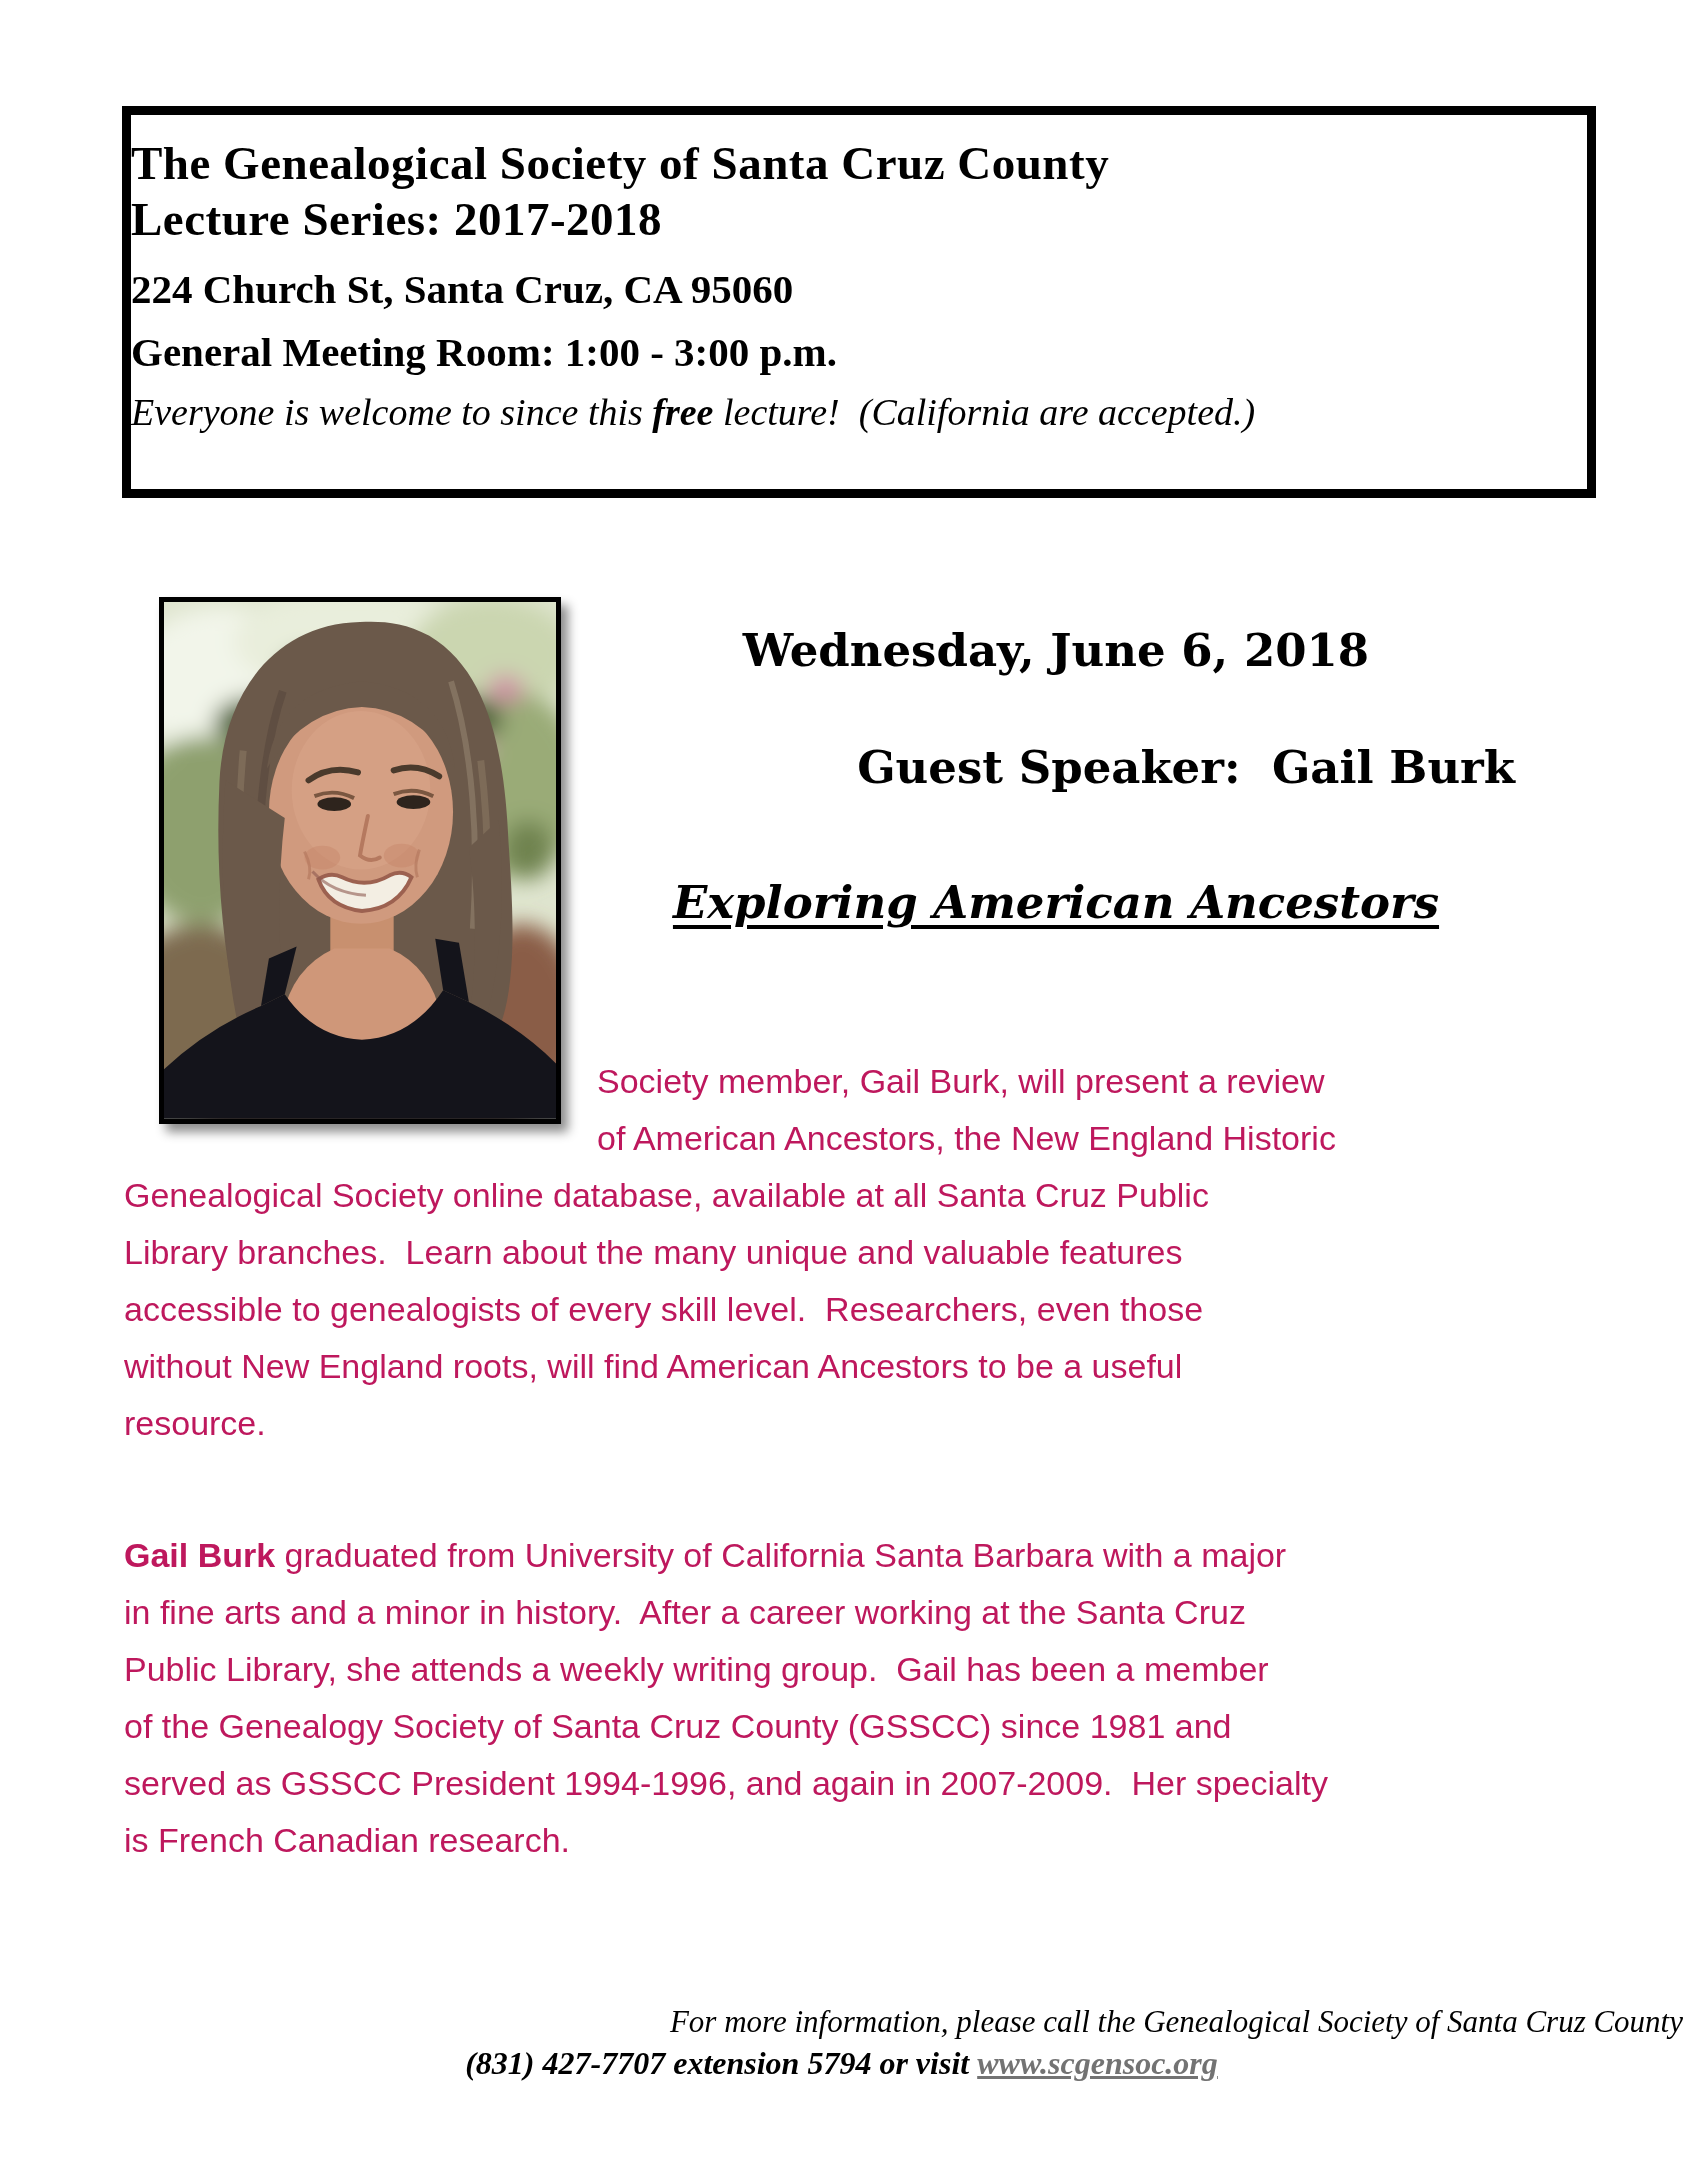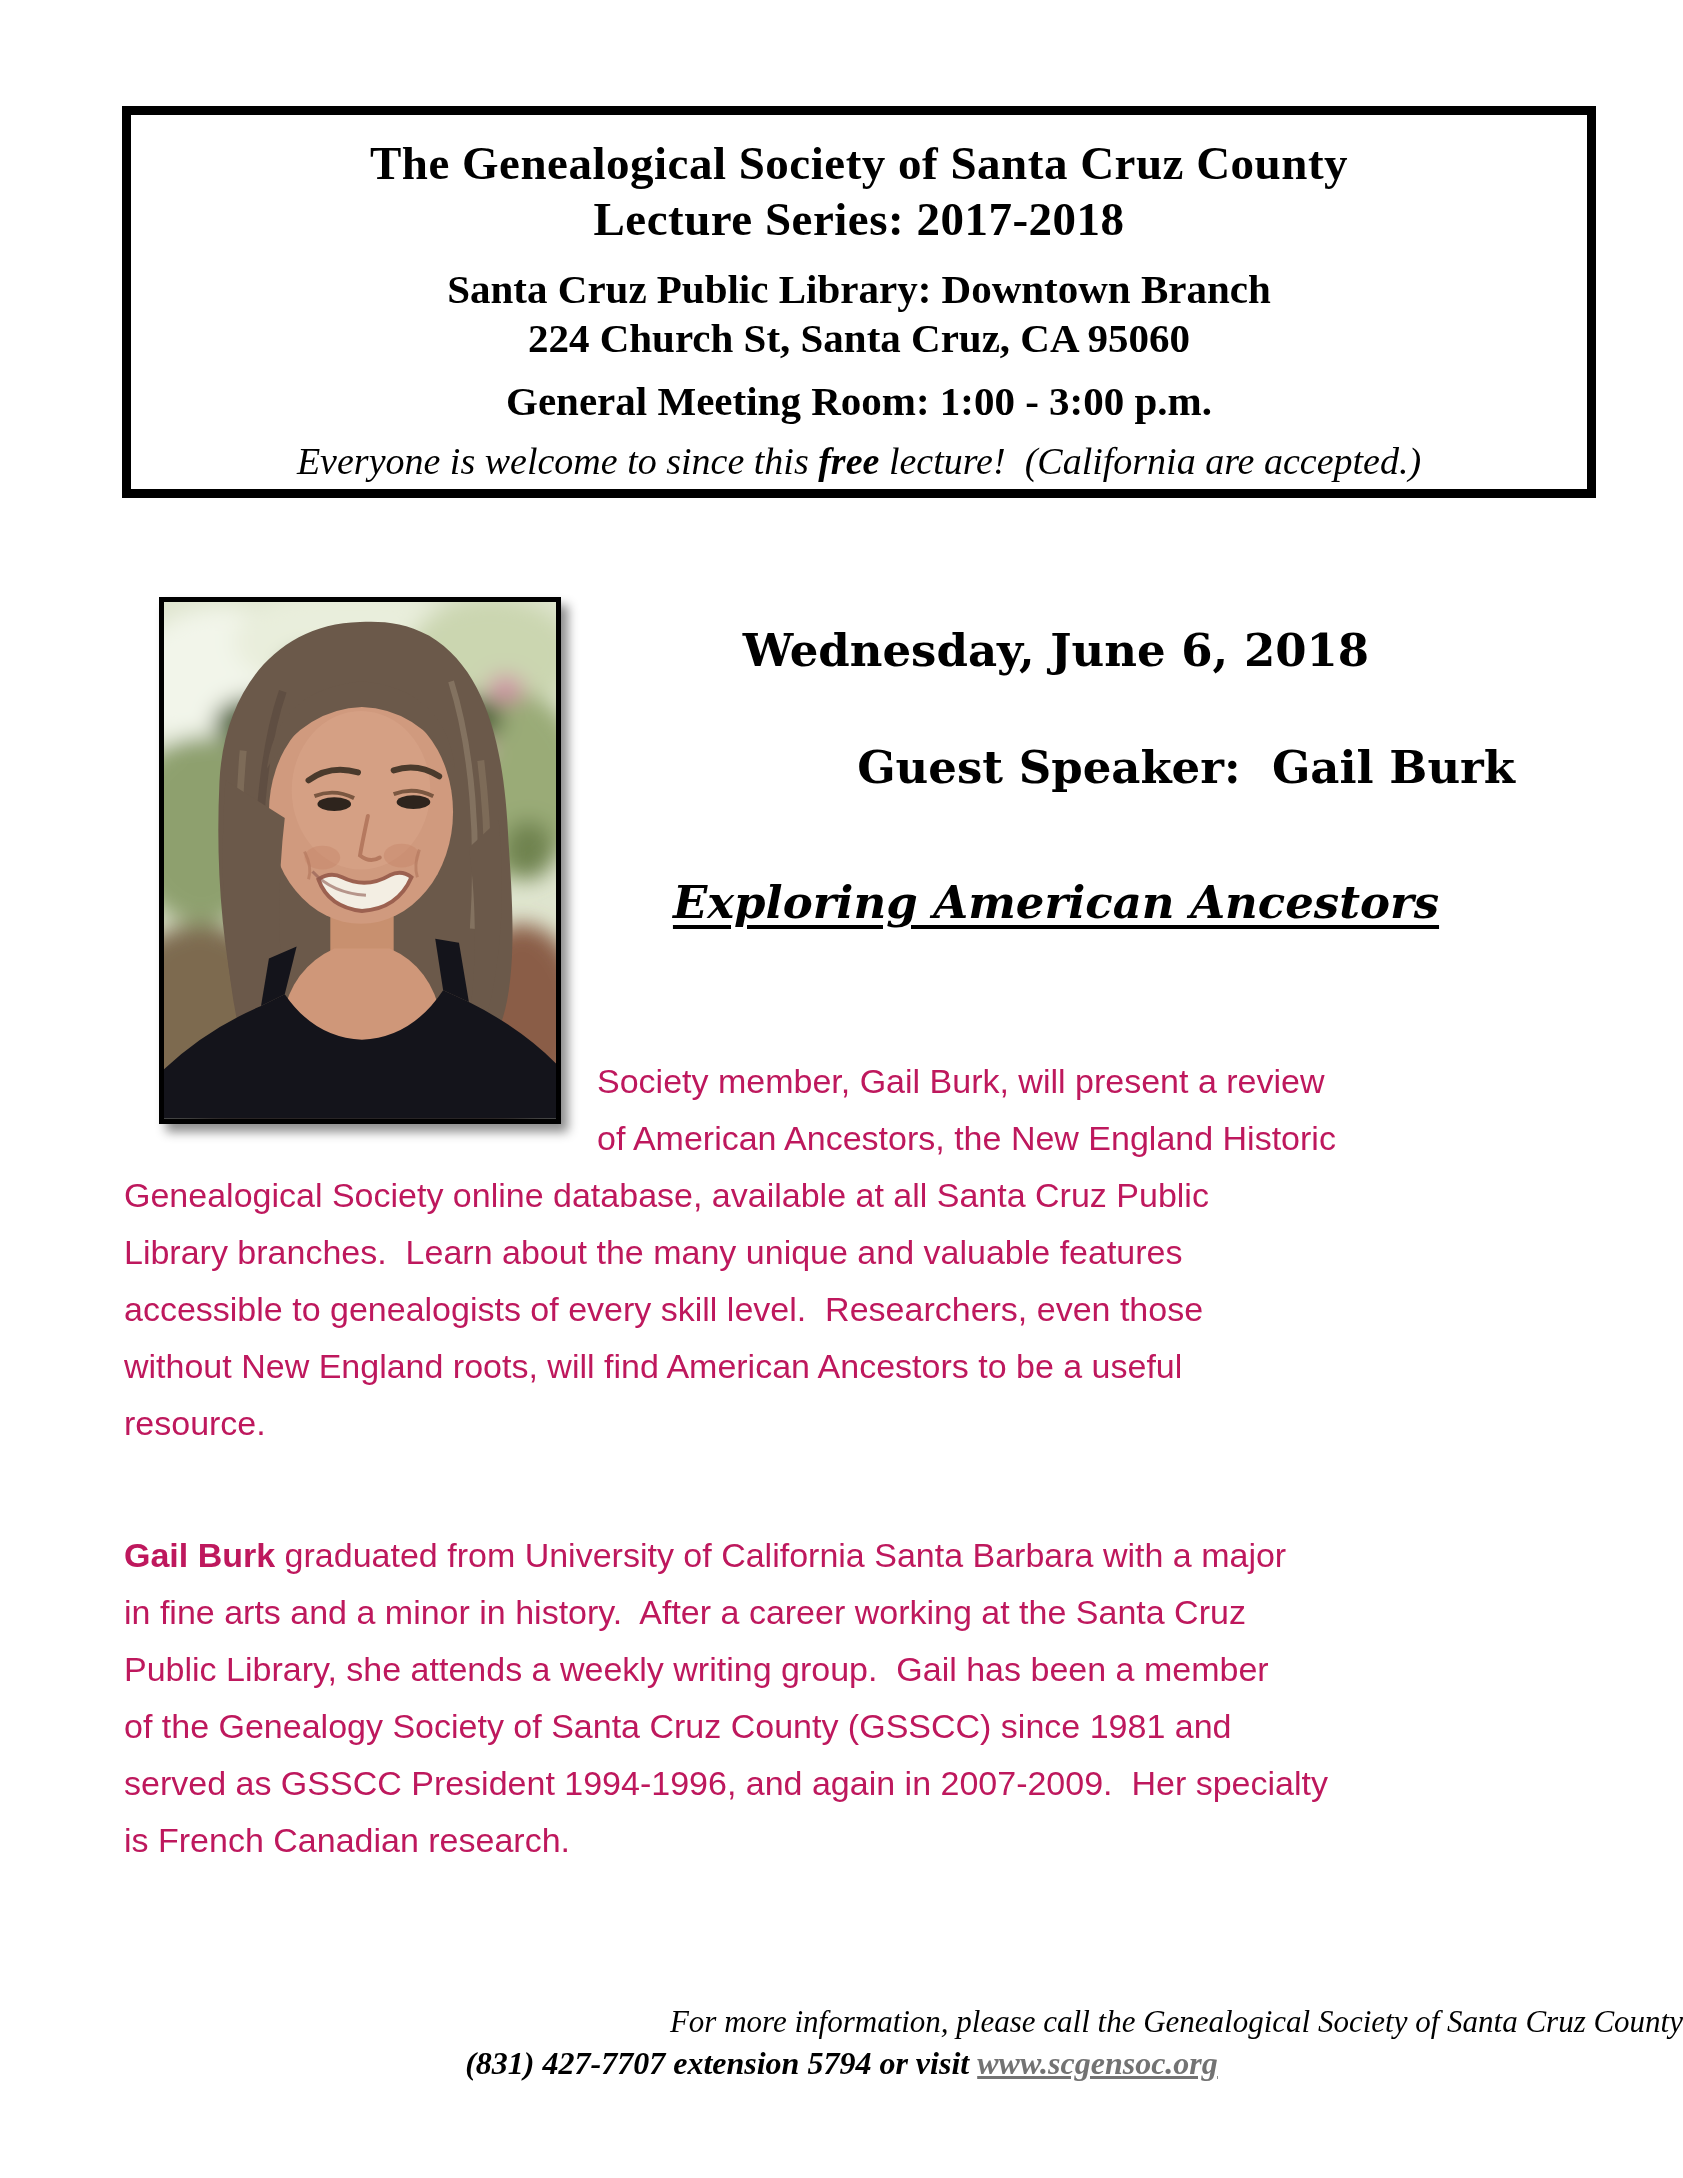--- a/index.html
+++ b/index.html
@@ -14,21 +14,20 @@
 
   
   .header-box {
     position: absolute;
     left: 122px;
     top: 106px;
     width: 1474px;
     height: 392px;
     border: 9px solid #000000;
     box-sizing: border-box;
-    text-align: center;
     padding-top: 20px;
   }
   .hb-title {
     font: bold 47px/56px "Liberation Serif", "DejaVu Serif", serif;
     letter-spacing: 0.5px;
   }
   .hb-venue {
     font: bold 41px/49px "Liberation Serif", "DejaVu Serif", serif;
   }
   .hb-venue-block { margin-top: 18px; }
@@ -113,21 +112,20 @@
 </style>
 </head>
 <body>
 
 <div class="page">
 
   <div class="header-box">
     <div class="hb-title">The Genealogical Society of Santa Cruz County</div>
     <div class="hb-title">Lecture Series: 2017-2018</div>
     <div class="hb-venue-block">
-      <div class="hb-venue">Santa Cruz Public Library: Downtown Branch</div>
       <div class="hb-venue">224 Church St, Santa Cruz, CA 95060</div>
     </div>
     <div class="hb-room">General Meeting Room: 1:00 - 3:00 p.m.</div>
     <div class="hb-welcome"><span>Everyone is welcome to since this </span><span class="free-bold">free</span><span> lecture!  (California are accepted.)</span></div>
   </div>
 
   <div class="content">
 
     <div class="photo-frame" role="img" aria-label="Portrait photo of guest speaker Gail Burk">
       <svg width="392" height="517" viewBox="0 0 396 522" xmlns="http://www.w3.org/2000/svg">

